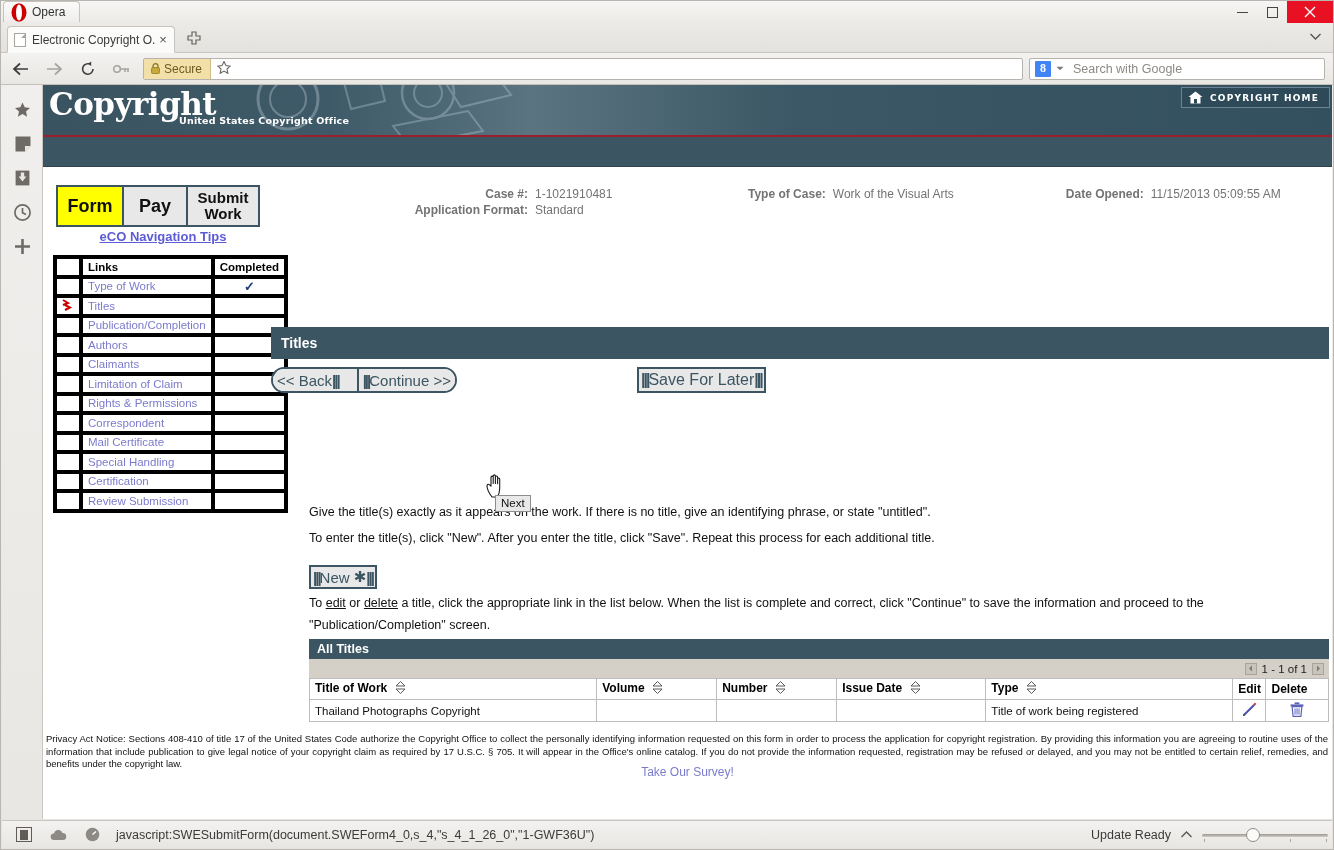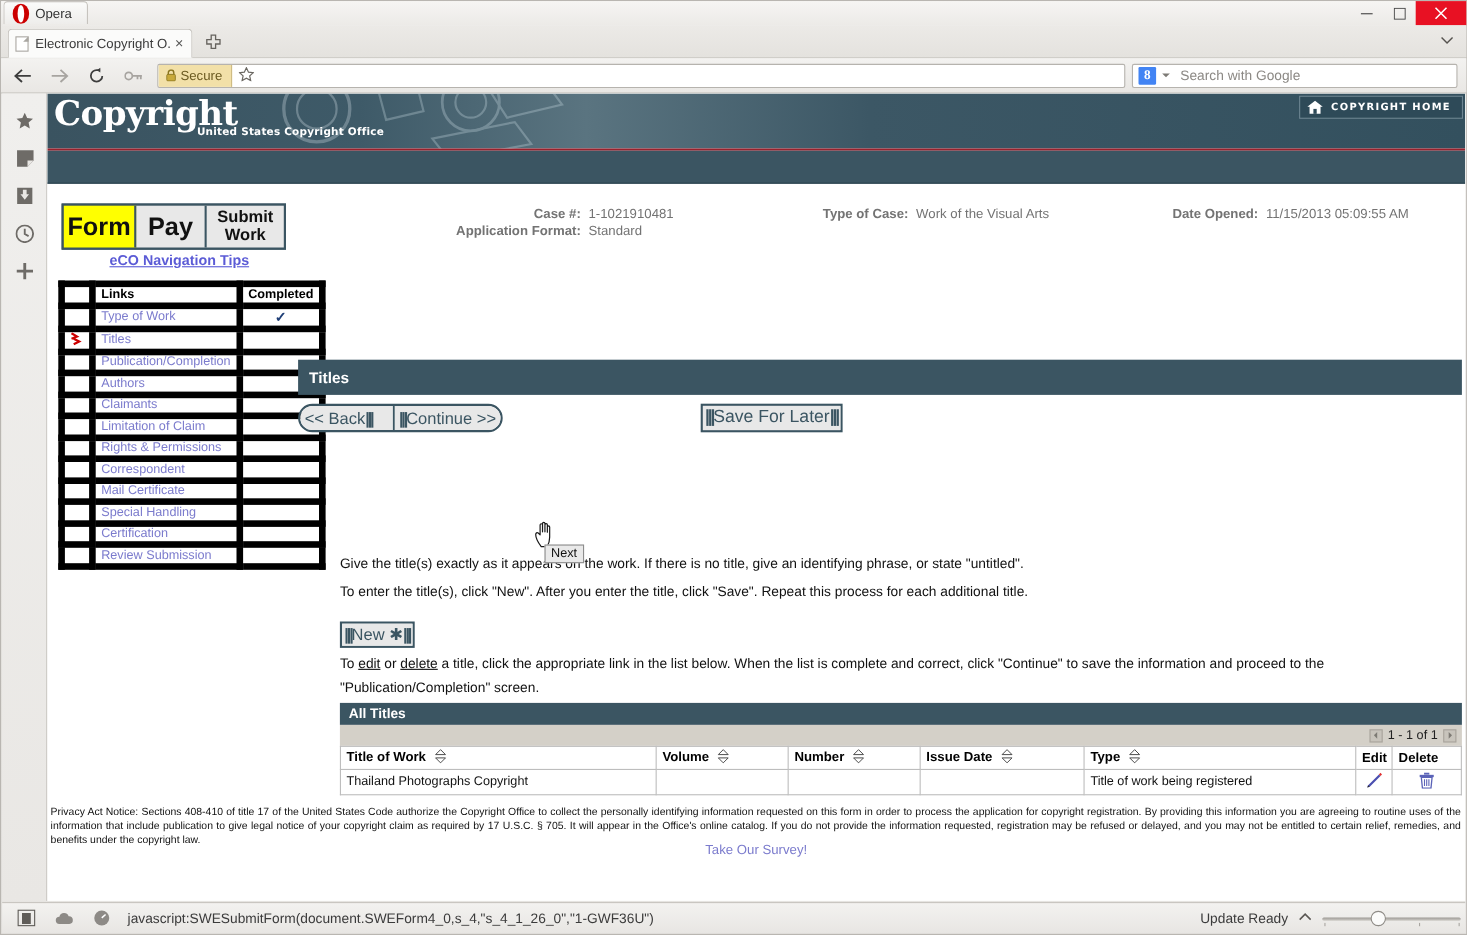--- a/index.html
+++ b/index.html
@@ -235,21 +235,21 @@
 
   
   .steps {
     position: absolute; left: 13px; top: 18px;
     border: 2px solid #3b5562; background: #3b5562;
     display: flex;
   }
   .step {
     background: #e8e8e8; border-right: 2px solid #3b5562;
     font-family: "Liberation Sans", sans-serif;
-    font-weight: bold; font-size: 23px; color: #111;
+    font-weight: bold; font-size: 18px; color: #111;
     display: flex; align-items: center; justify-content: center;
     text-align: center;
     height: 38px;
   }
   .step:last-child { border-right: none; }
   .step.active { background: #ffff00; }
   .step.w1 { width: 66px; }
   .step.w2 { width: 64px; }
   .step.w3 { width: 70px; font-size: 15px; line-height: 16px; }
 
@@ -262,21 +262,21 @@
   }
 
   
   .links-table {
     position: absolute; left: 10px; top: 88px;
     border-collapse: collapse;
     font-size: 11.5px;
     background: #fff;
   }
   .links-table td, .links-table th {
-    border: 6px solid #000000;
+    border: 4px solid #000000;
     height: 19.5px; padding: 0 5px;
     font-weight: normal;
   }
   .links-table th {
     font-weight: bold; font-size: 11.5px; color: #000;
     text-align: left;
   }
   .lt-arrow { width: 14px; padding: 0; text-align: center; }
   .lt-name { width: 118px; color: #7b7bcd; }
   .lt-done { width: 62px; text-align: center; color: #24406e; }

